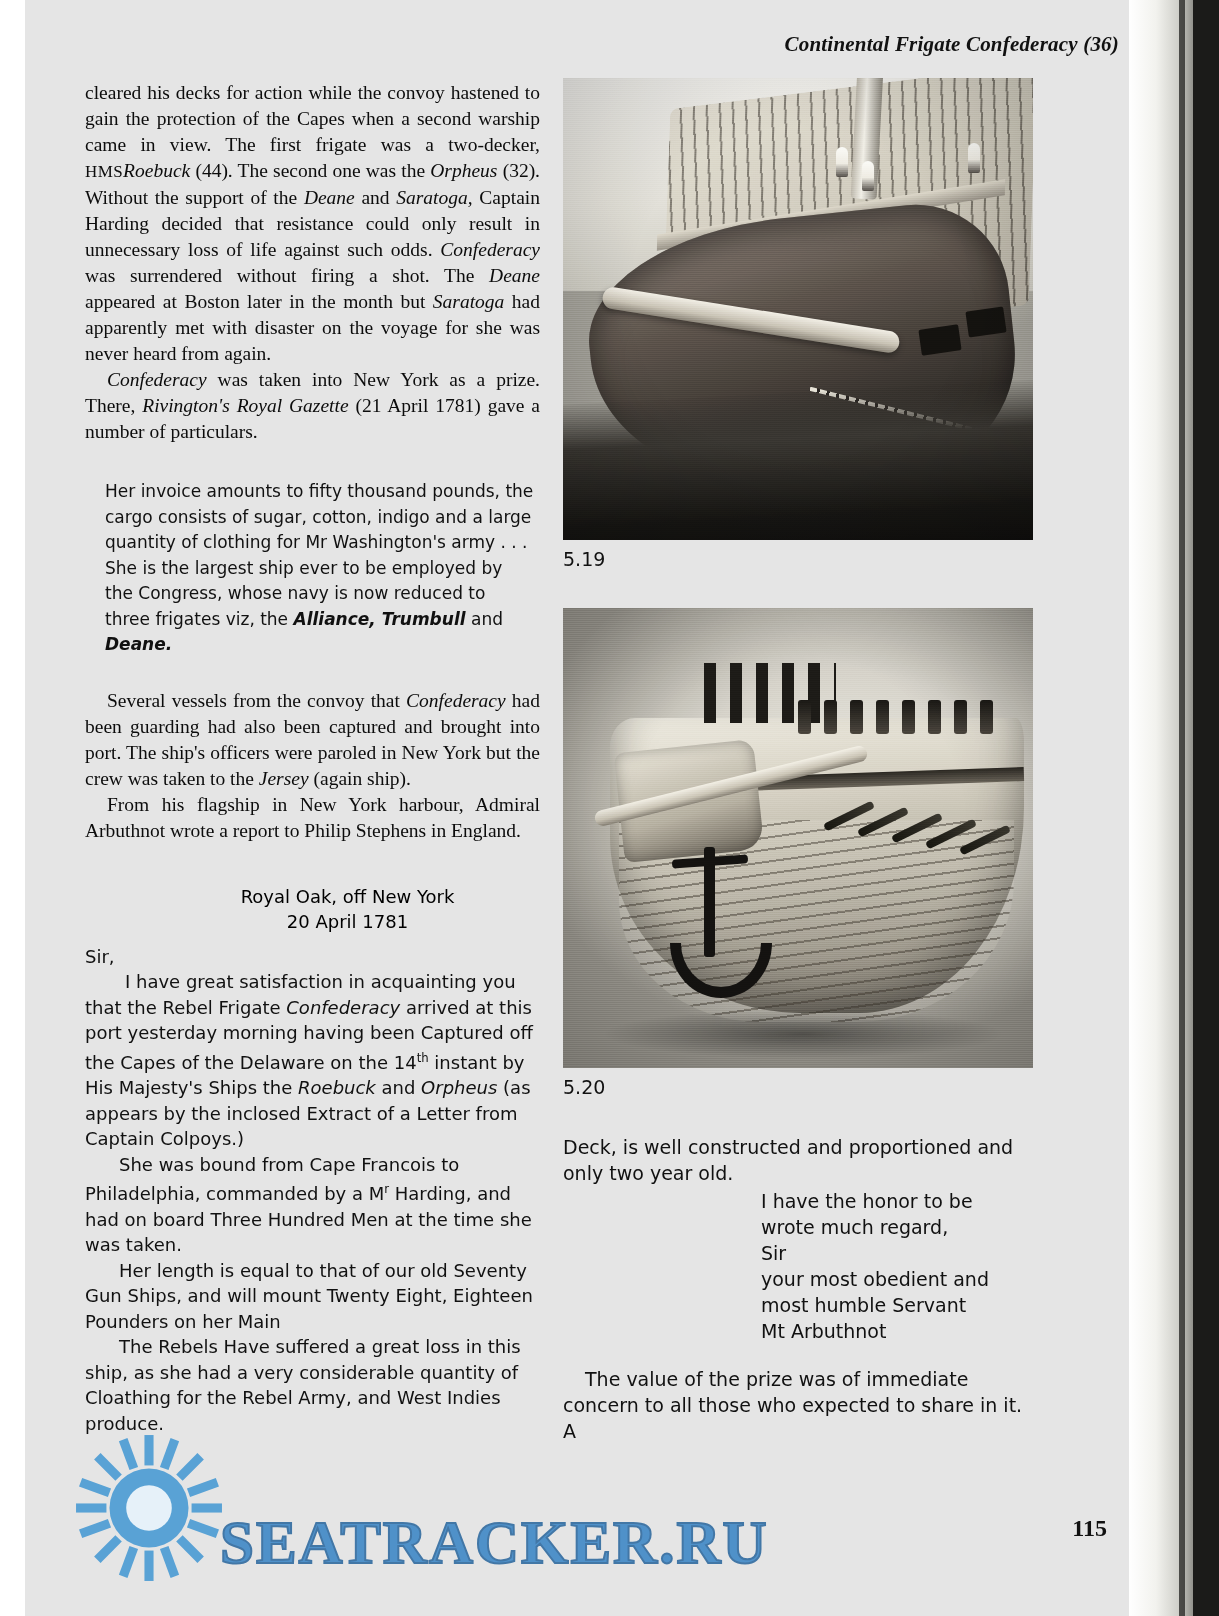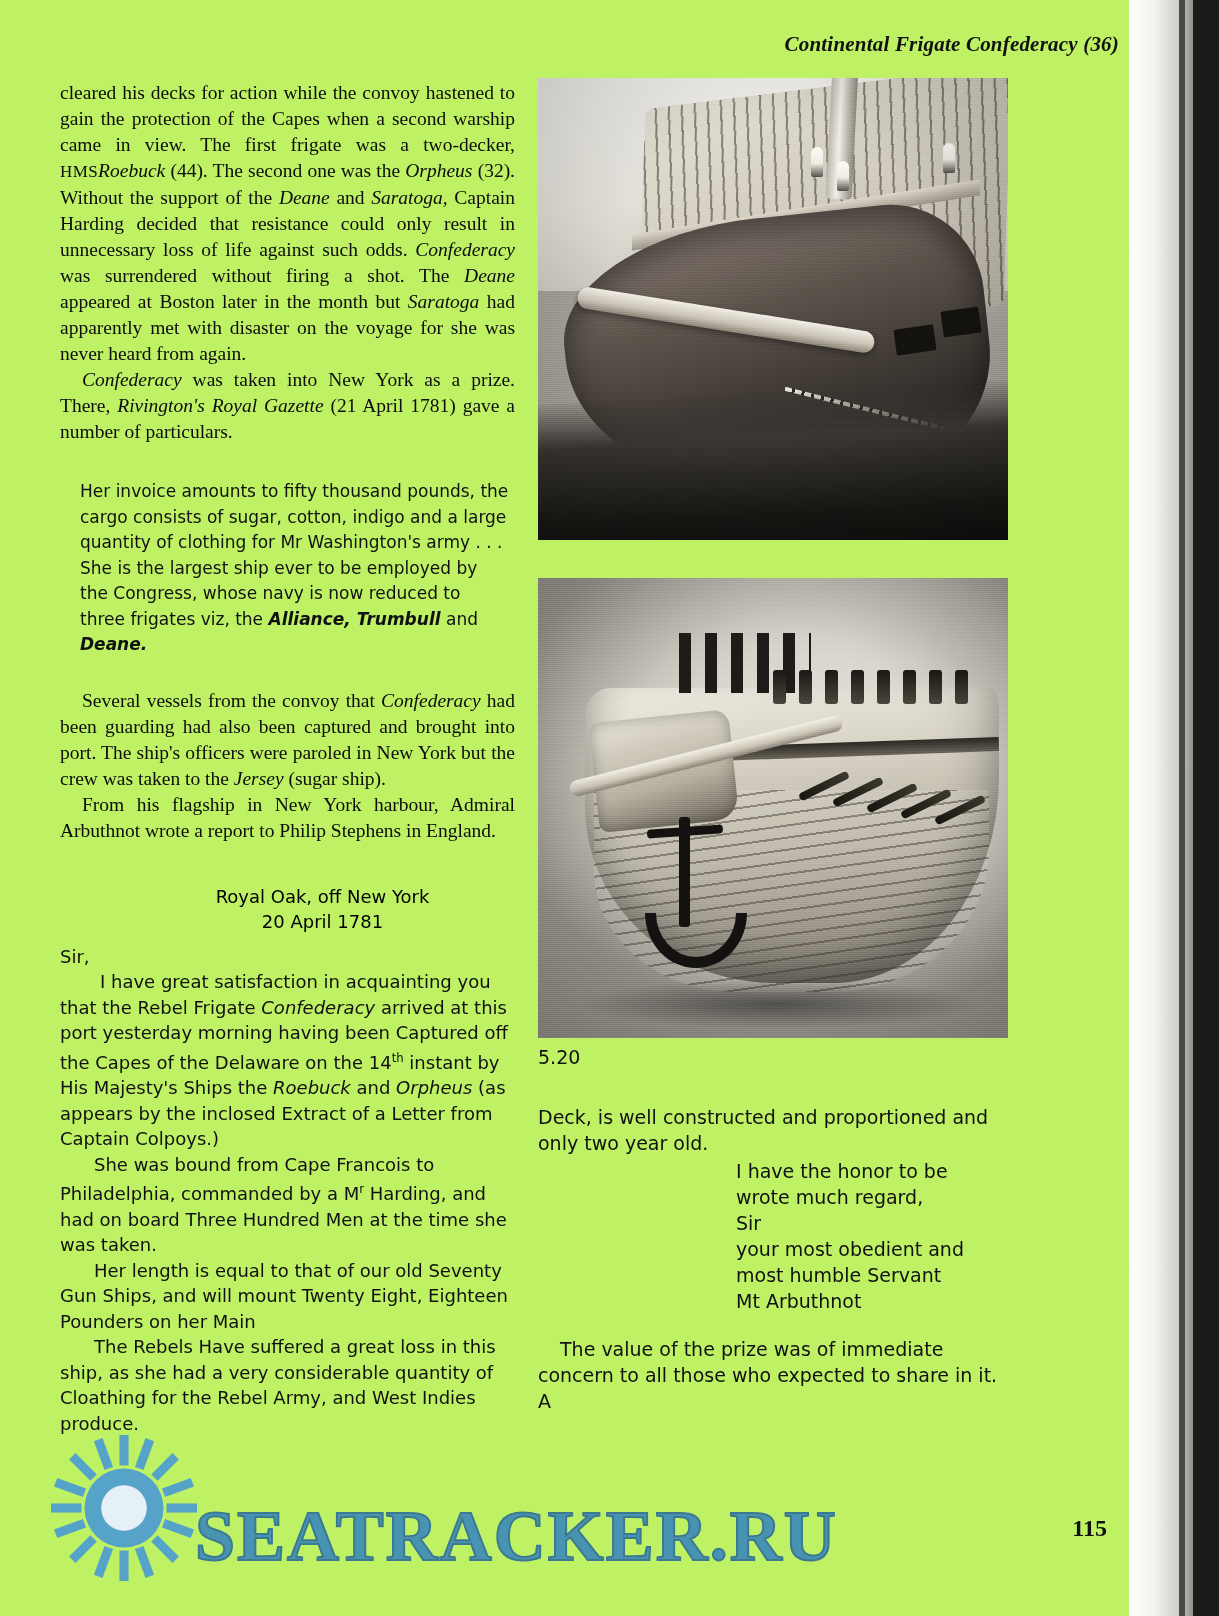--- a/index.html
+++ b/index.html
@@ -12,21 +12,22 @@
     height: 1616px;
     position: relative;
     overflow: hidden;
     font-family: "Liberation Serif", serif;
   }
 
   
   .page {
     position: absolute;
     inset: 0;
-    background: #bef264;
+    background: #e5e5e5;
+    margin-left: 25px;
   }
   .scan-edge-right {
     position: absolute;
     top: 0; right: 0;
     width: 90px; height: 100%;
     background: linear-gradient(to right, #ffffff 0%, #f2f2ee 30%, #cfcfc9 55%, #8f8f89 72%, #3a3a38 86%, #111111 96%, #000000 100%);
   }
   .scan-edge-right .spine-line {
     position: absolute;
     top: 0; height: 100%;
@@ -334,21 +335,21 @@
     width: 1140px;
     height: 190px;
     pointer-events: none;
   }
   .wm-text {
     position: absolute;
     left: 155px;
     bottom: 28px;
     font-family: "Liberation Serif", serif;
     font-weight: bold;
-    font-size: 72px;
+    font-size: 61px;
     letter-spacing: 2px;
     color: #2f7fc4;
     opacity: .82;
     -webkit-text-stroke: 2px #1f5f99;
     text-shadow: 0 0 2px rgba(255,255,255,.5);
   }
   .wm-sun {
     position: absolute;
     left: 8px; bottom: 22px;
     width: 152px; height: 152px;
@@ -364,21 +365,21 @@
   <div class="col-left">
 
     <p class="body"><span>cleared his decks for action while the convoy hastened to gain the protection of the Capes when a second warship came in view. The first frigate was a two-decker, </span><span class="sc">HMS</span><span class="it">Roebuck</span><span> (44). The second one was the </span><span class="it">Orpheus</span><span> (32). Without the support of the </span><span class="it">Deane</span><span> and </span><span class="it">Saratoga,</span><span> Captain Harding decided that resistance could only result in unnecessary loss of life against such odds. </span><span class="it">Confederacy</span><span> was surrendered without firing a shot. The </span><span class="it">Deane</span><span> appeared at Boston later in the month but </span><span class="it">Saratoga</span><span> had apparently met with disaster on the voyage for she was never heard from again.</span></p>
 
     <p class="body indent"><span class="it">Confederacy</span><span> was taken into New York as a prize. There, </span><span class="it">Rivington's Royal Gazette</span><span> (21 April 1781) gave a number of particulars.</span></p>
 
     <div class="blockquote"><span>Her invoice amounts to fifty thousand pounds, the cargo consists of sugar, cotton, indigo and a large quantity of clothing for Mr Washington's army . . . She is the largest ship ever to be employed by the Congress, whose navy is now reduced to three frigates viz, the </span><span class="bi">Alliance, Trumbull</span><span> and </span><span class="bi">Deane.</span></div>
 
     <div style="height:30px"></div>
 
-    <p class="body indent"><span>Several vessels from the convoy that </span><span class="it">Confederacy</span><span> had been guarding had also been captured and brought into port. The ship's officers were paroled in New York but the crew was taken to the </span><span class="it">Jersey</span><span> (sugar ship).</span></p>
+    <p class="body indent"><span>Several vessels from the convoy that </span><span class="it">Confederacy</span><span> had been guarding had also been captured and brought into port. The ship's officers were paroled in New York but the crew was taken to the </span><span class="it">Jersey</span><span> (again ship).</span></p>
 
     <p class="body indent">From his flagship in New York harbour, Admiral Arbuthnot wrote a report to Philip Stephens in England.</p>
 
     <div class="letter-head">
       <div>Royal Oak, off New York</div>
       <div>20 April 1781</div>
     </div>
 
     <div class="letter-body">
       <p>Sir,</p>
@@ -405,20 +406,21 @@
           <i style="left:0;top:0"></i>
             <i style="left:26px;top:14px"></i>
             <i style="left:132px;top:-4px"></i>
         </div>
         <div class="p1-port" style="left:76%;top:54%;width:40px;height:26px;transform:rotate(-8deg)"></div>
         <div class="p1-port" style="left:86%;top:50%;width:38px;height:26px;transform:rotate(-8deg)"></div>
         <div class="p1-dark-base"></div>
         <div class="p1-vignette"></div>
         <div class="grain"></div>
       </div>
+      <div class="fig-caption">5.19</div>
     </div>
 
     <div style="height:38px"></div>
 
     <div class="figure">
       <div class="photo photo-2">
         <div class="p2-bg"></div>
         <div class="p2-hull"></div>
         <div class="p2-hullplanks"></div>
         <div class="p2-deckline"></div>

